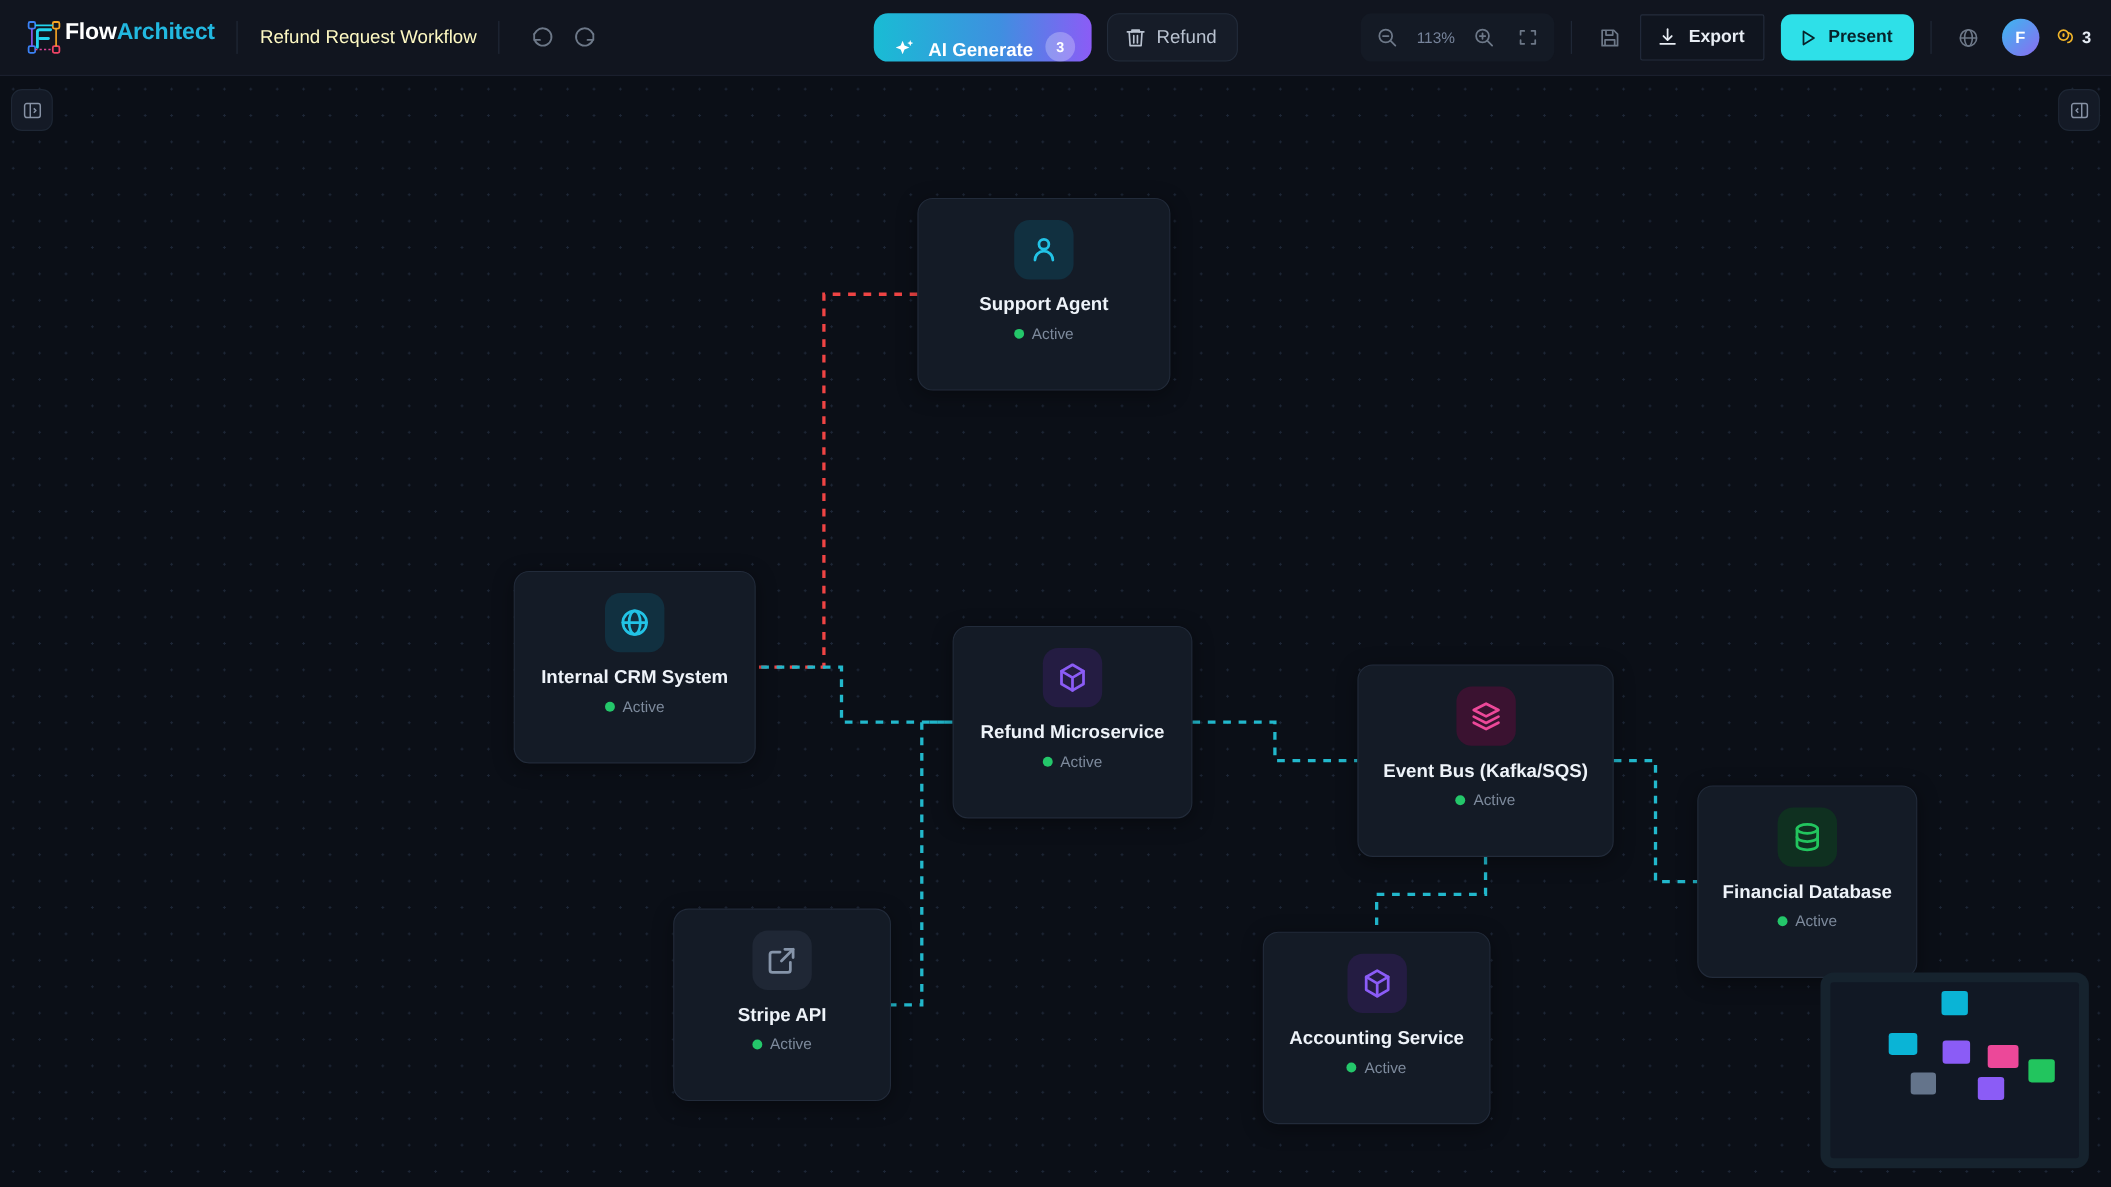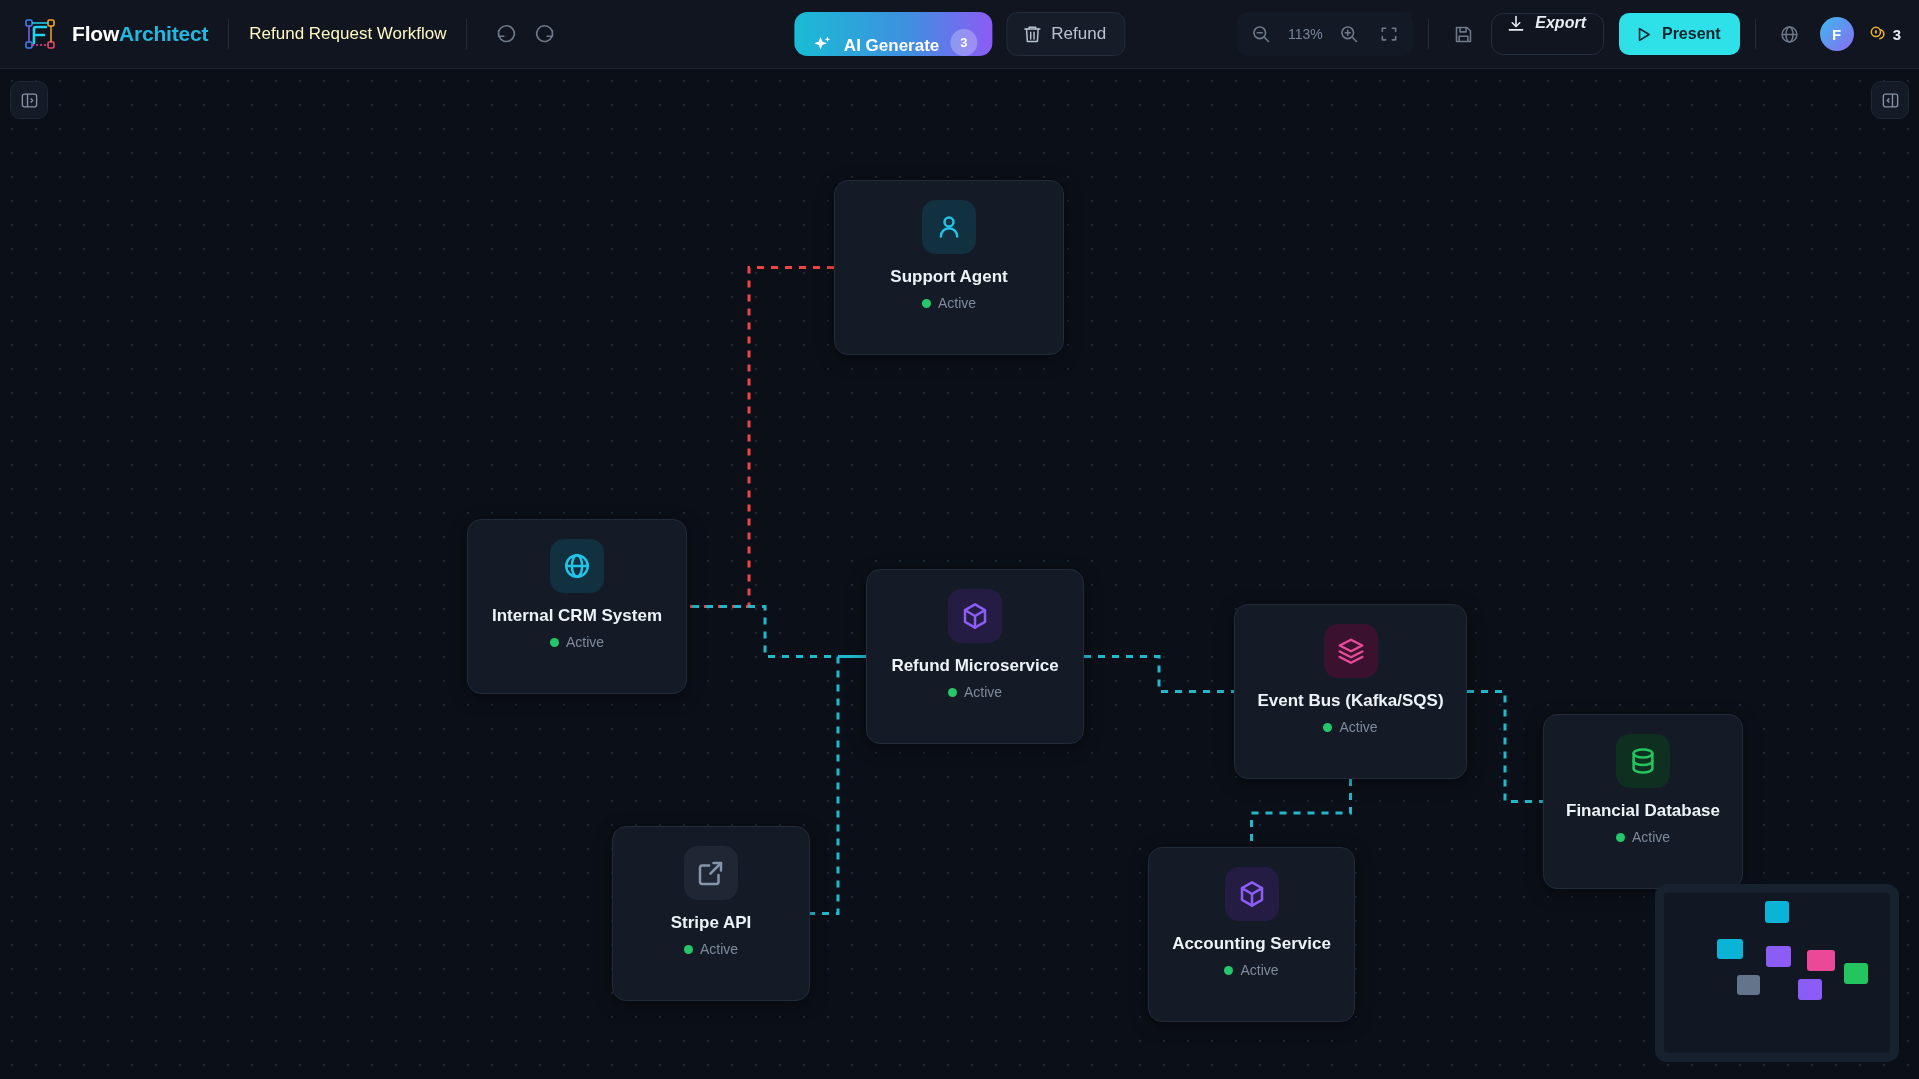--- a/index.html
+++ b/index.html
@@ -13,21 +13,21 @@
   
   .topbar {
     position: absolute; top: 0; left: 0;
     width: 1919px; height: 69px;
     background: #11151f;
     border-bottom: 1px solid #1c2230;
     display: flex; align-items: center;
     padding: 0 18px;
     z-index: 30;
   }
-  .brand { display: flex; align-items: center; gap: 15px; padding-left: 5px; }
+  .brand { display: flex; gap: 2px; padding-left: 5px; }
   .logo-mark { width: 34px; height: 34px; display: block; }
   .brand-name {
     font-size: 21px; font-weight: bold; letter-spacing: -0.2px;
     white-space: nowrap;
   }
   .brand-flow { color: #ffffff; }
   .brand-arch { color: #22b8e0; }
   .vdiv { width: 1px; height: 30px; background: #222a39; margin: 0 20px; }
   .doc-title { color: #fef9c3; font-size: 17px; white-space: nowrap; }
 
@@ -68,24 +68,24 @@
   }
   .zoom-cluster {
     display: flex; align-items: center; gap: 2px;
     background: #141a25; border-radius: 10px; padding: 3px 5px;
   }
   .zoom-pct {
     color: #76839a; font-size: 14px; min-width: 46px; text-align: center;
     cursor: pointer; user-select: none;
   }
   .export-btn {
-    height: 42px; border-radius: 12px;
+    height: 42px; border-radius: 2px;
     background: #10151f; border: 1px solid #242d3d;
-    display: flex; gap: 9px;
-    padding: 0 17px 0 14px; cursor: pointer; margin-left: 4px; font-style: italic;
+    display: flex; align-items: center; gap: 9px;
+    padding: 0 17px 0 14px; cursor: pointer; margin-left: 4px;
   }
   .export-btn .lbl { color: #e8edf4; font-size: 16px; font-weight: bold; }
   .present-btn {
     height: 42px; border-radius: 10px;
     background: #2ee0e8; border: none;
     display: flex; align-items: center; gap: 9px;
     padding: 0 19px 0 15px; cursor: pointer; margin-left: 10px;
   }
   .present-btn .lbl { color: #07232b; font-size: 16px; font-weight: bold; }
   .avatar {

